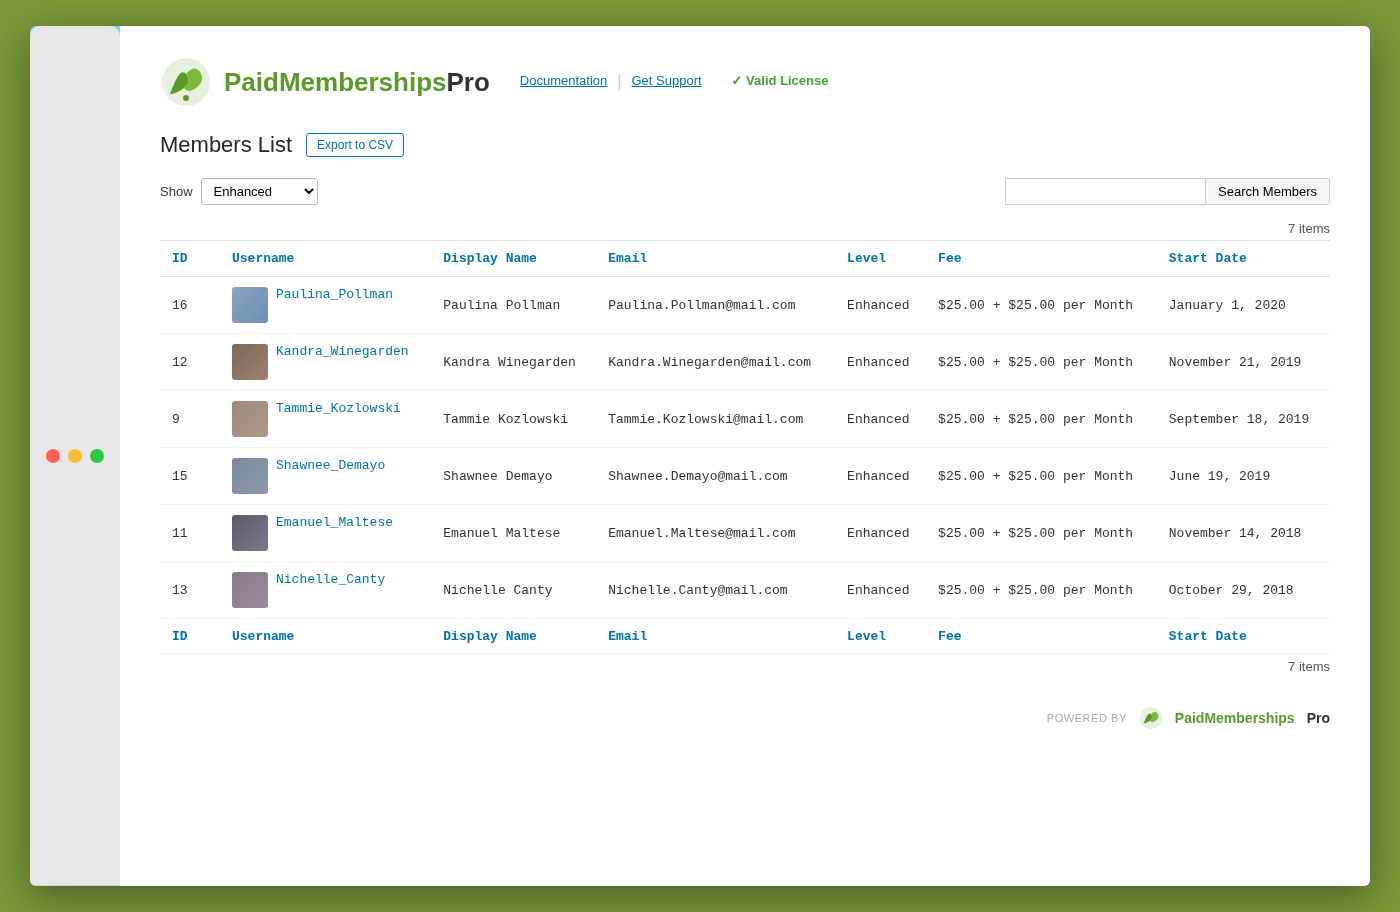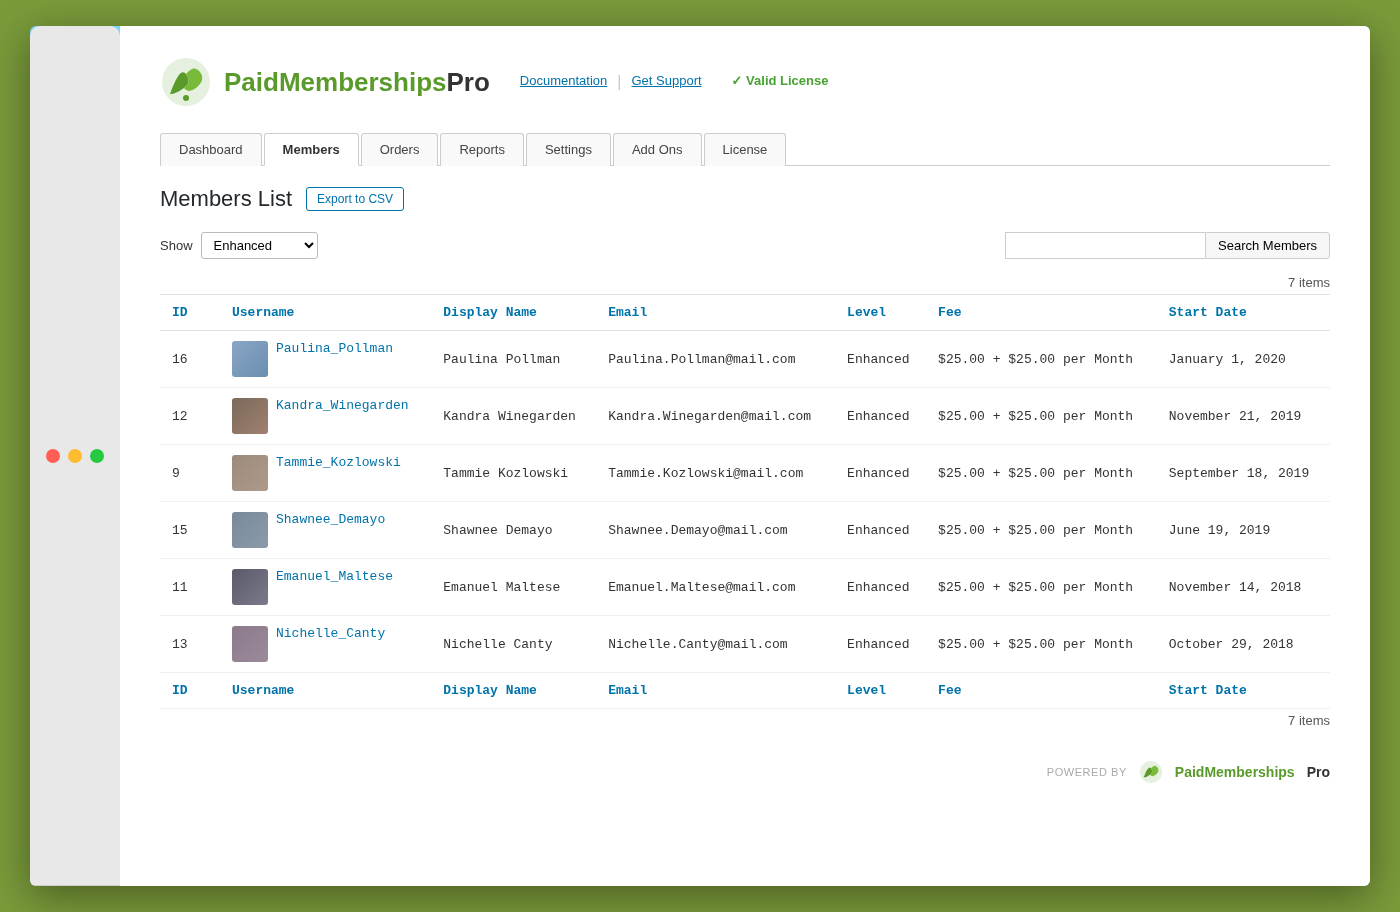--- a/index.html
+++ b/index.html
@@ -298,29 +298,20 @@
         </div>
       </div>
       <div class="header-links">
         <a href="#">Documentation</a>
         <span class="divider-pipe">|</span>
         <a href="#">Get Support</a>
         <span style="margin-left:20px;" class="valid-license">Valid License</span>
       </div>
     </div>
 
-    <div class="tabs">
-      <div class="tab">Dashboard</div>
-      <div class="tab active">Members</div>
-      <div class="tab">Orders</div>
-      <div class="tab">Reports</div>
-      <div class="tab">Settings</div>
-      <div class="tab">Add Ons</div>
-      <div class="tab">License</div>
-    </div>
 
     <div class="page-title-area">
       <h1 class="page-title">Members List</h1>
       <button class="export-btn">Export to CSV</button>
     </div>
 
     <div class="controls-row">
       <div class="show-area">
         <span>Show</span>
         <select class="show-select">

